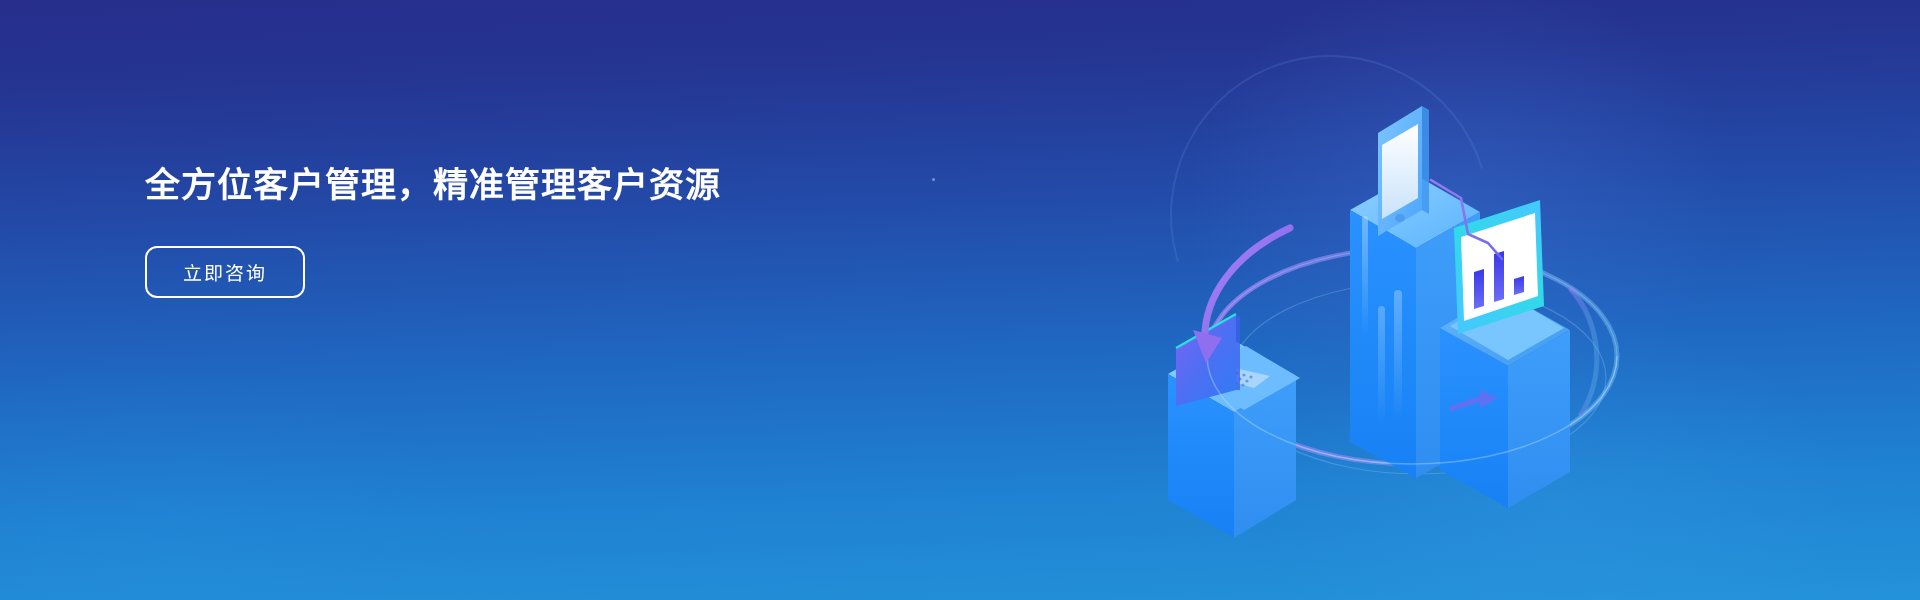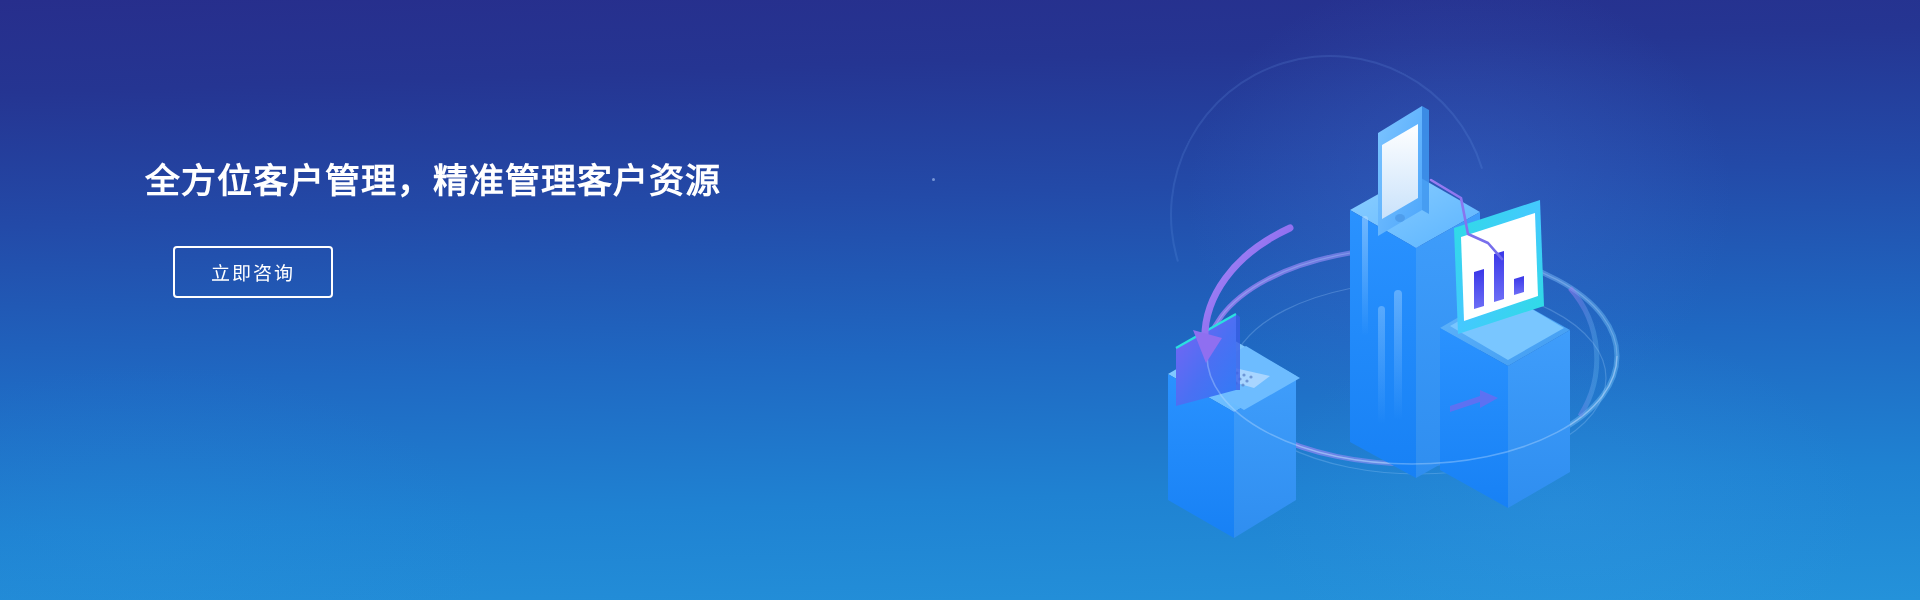--- a/index.html
+++ b/index.html
@@ -8,21 +8,21 @@
     padding: 0;
     background: #11213f;
   }
   * { box-sizing: border-box; }
 
   .banner {
     position: relative;
     width: 1920px;
     height: 600px;
     overflow: hidden;
-    font-family: Liberation Mono, monospace;
+    font-family: Liberation Sans, sans-serif;
     background: linear-gradient(178deg,
         #272e8c 0%,
         #253592 14%,
         #234aa8 34%,
         #1f68c2 58%,
         #1f82d2 80%,
         #2492da 100%);
   }
 
   
@@ -105,29 +105,28 @@
     letter-spacing: 0.4px;
   }
   .cta {
     display: inline-flex;
     align-items: center;
     justify-content: center;
     margin-top: 39px;
     width: 160px;
     height: 52px;
     border: 2px solid #ffffff;
-    border-radius: 4px;
+    border-radius: 12px;
     background: transparent;
     color: #ffffff;
     font-size: 19px;
     letter-spacing: 2px;
     font-family: inherit;
     cursor: pointer;
     padding: 11px;
-    margin-left: 28px;
   }
 
   
   .illo {
     position: absolute;
     left: 1150px;
     top: 38px;
     width: 520px;
     height: 530px;
   }

